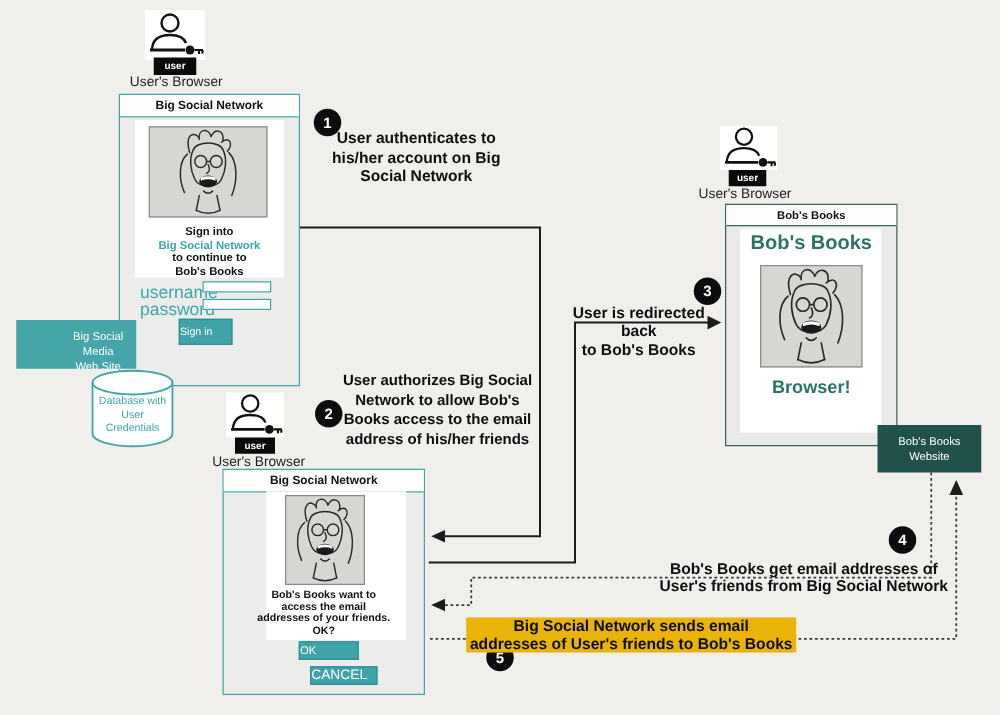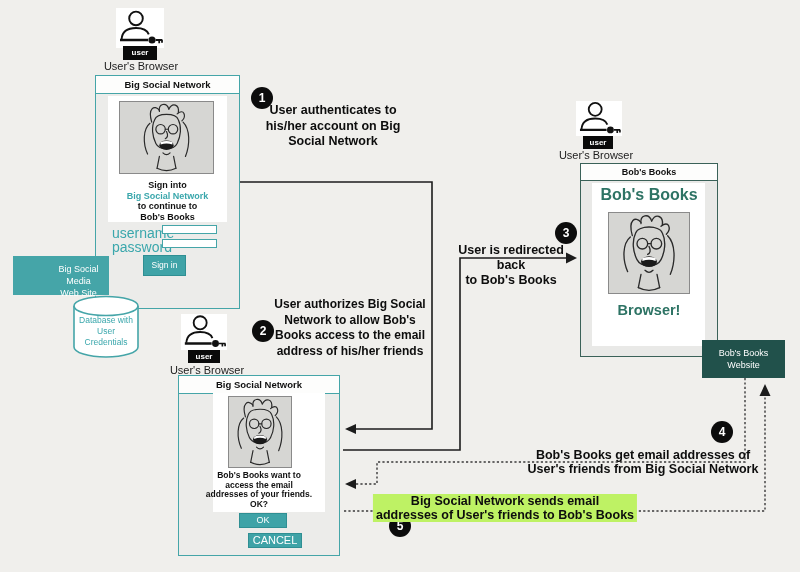--- a/index.html
+++ b/index.html
@@ -17,21 +17,21 @@
   .iconbox svg{width:100%;height:100%;display:block;}
   .tag{position:absolute;background:#0a0a0a;color:#fff;font-size:8px;font-weight:bold;
     text-align:center;line-height:14px;}
   .cap{position:absolute;transform:translateX(-50%);font-size:11px;color:#1c1c1c;white-space:nowrap;}
   .signtext{position:absolute;width:100%;text-align:center;font-size:9px;font-weight:bold;
     line-height:10.5px;color:#111;}
   .brand{color:#3aa7ac;}
   .flabel{position:absolute;font-size:14px;color:#3aa7ac;text-align:right;}
   .field{position:absolute;height:9px;width:55px;border:1px solid #45a5a8;background:#fff;
     box-sizing:border-box;padding:0 2px;font-size:7px;}
-  .btn{position:absolute;background:#3fa3a7;color:#fff;border:1px solid #2f8f93;text-align:center;
+  .btn{position:absolute;background:#3fa3a7;color:#fff;border:1px solid #2f8f93;text-align:left;
     font-family:"Liberation Sans",sans-serif;}
   .circle{position:absolute;width:22px;height:22px;border-radius:50%;background:#0c0c0c;color:#fff;
     font-size:12px;font-weight:bold;text-align:center;line-height:22px;}
   .lbl{position:absolute;transform:translateX(-50%);width:max-content;text-align:center;
     font-weight:bold;color:#0d0d0d;font-size:12.5px;line-height:15.5px;}
   .ml{white-space:pre-line;}
   .bigbox{position:absolute;color:#fff;text-align:center;font-size:9px;line-height:12px;
     box-sizing:border-box;padding-top:7px;}
   .cyl-label{position:absolute;transform:translateX(-50%);width:max-content;text-align:center;
     font-size:8.5px;line-height:11px;color:#3aa7ac;}
@@ -190,16 +190,16 @@
 Social Network</div>
   <div class="lbl ml" style="left:350px;top:297px;font-size:12px;">User authorizes Big Social
 Network to allow Bob's
 Books access to the email
 address of his/her friends</div>
   <div class="lbl ml" style="left:511px;top:243px;line-height:15px;">User is redirected
 back
 to Bob's Books</div>
   <div class="lbl ml" style="left:643px;top:448px;line-height:14px;text-align:center;">Bob's Books get email addresses of
 User's friends from Big Social Network</div>
-  <div class="lbl ml" style="left:505px;top:494px;line-height:14px;background:#bef264;padding:0 3px;">Big Social Network sends email
+  <div class="lbl ml" style="left:505px;top:494px;line-height:14px;background:#eab308;padding:0 3px;">Big Social Network sends email
 addresses of User's friends to Bob's Books</div>
 
 </div>
 
 </body></html>

